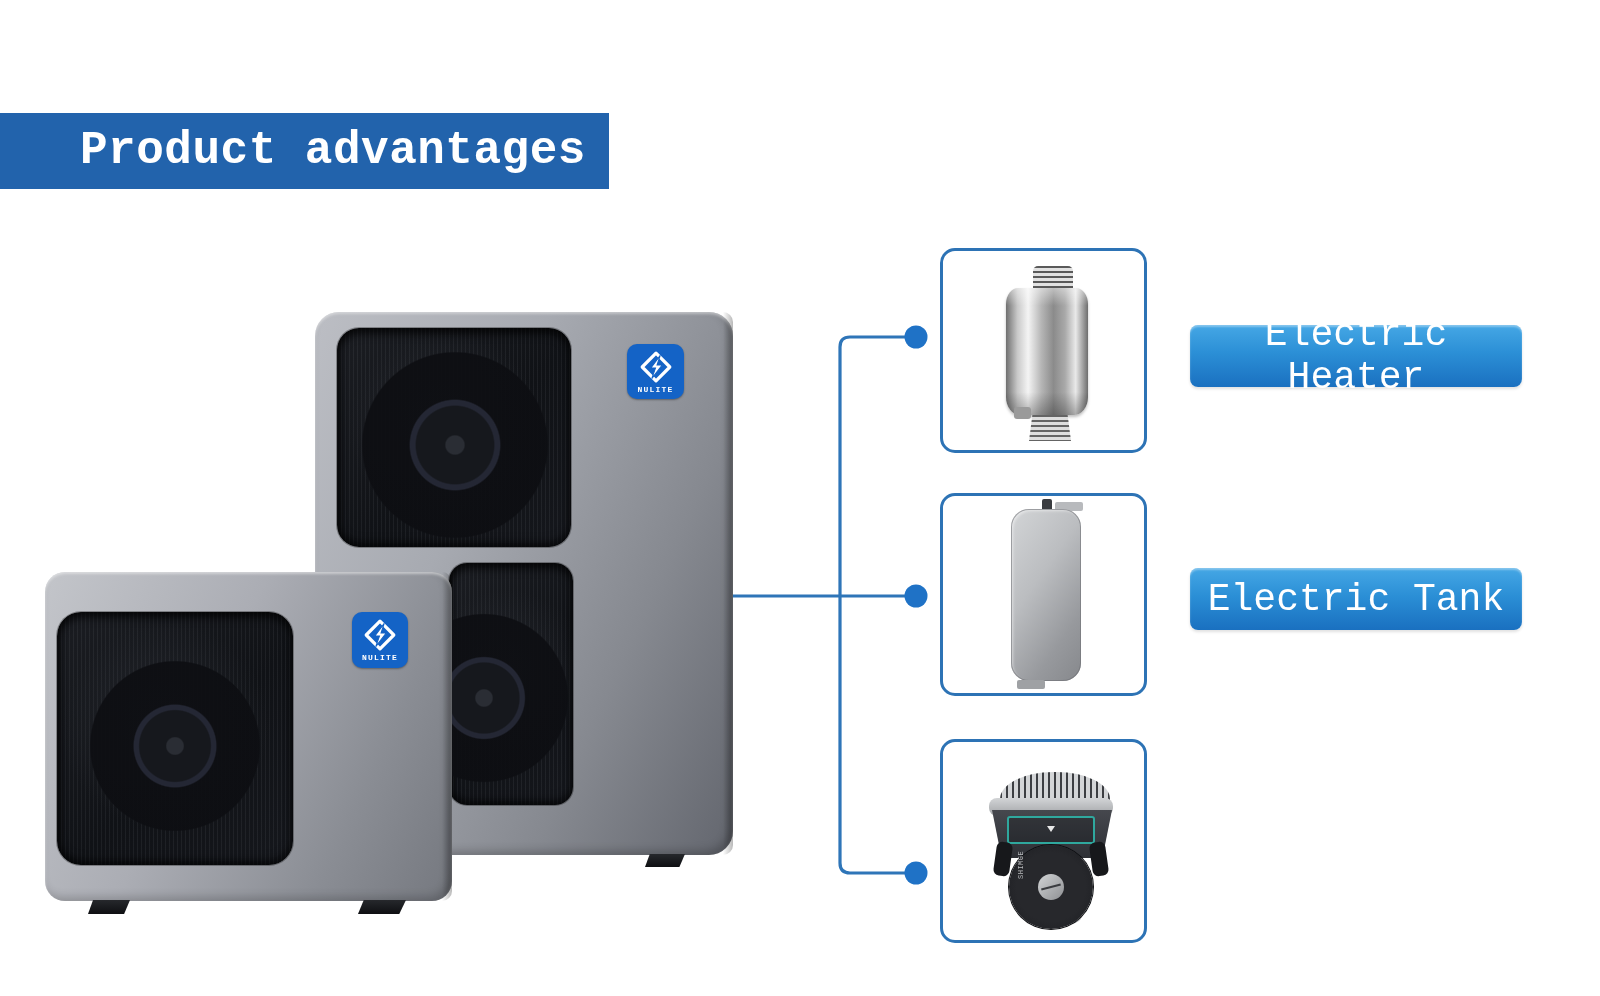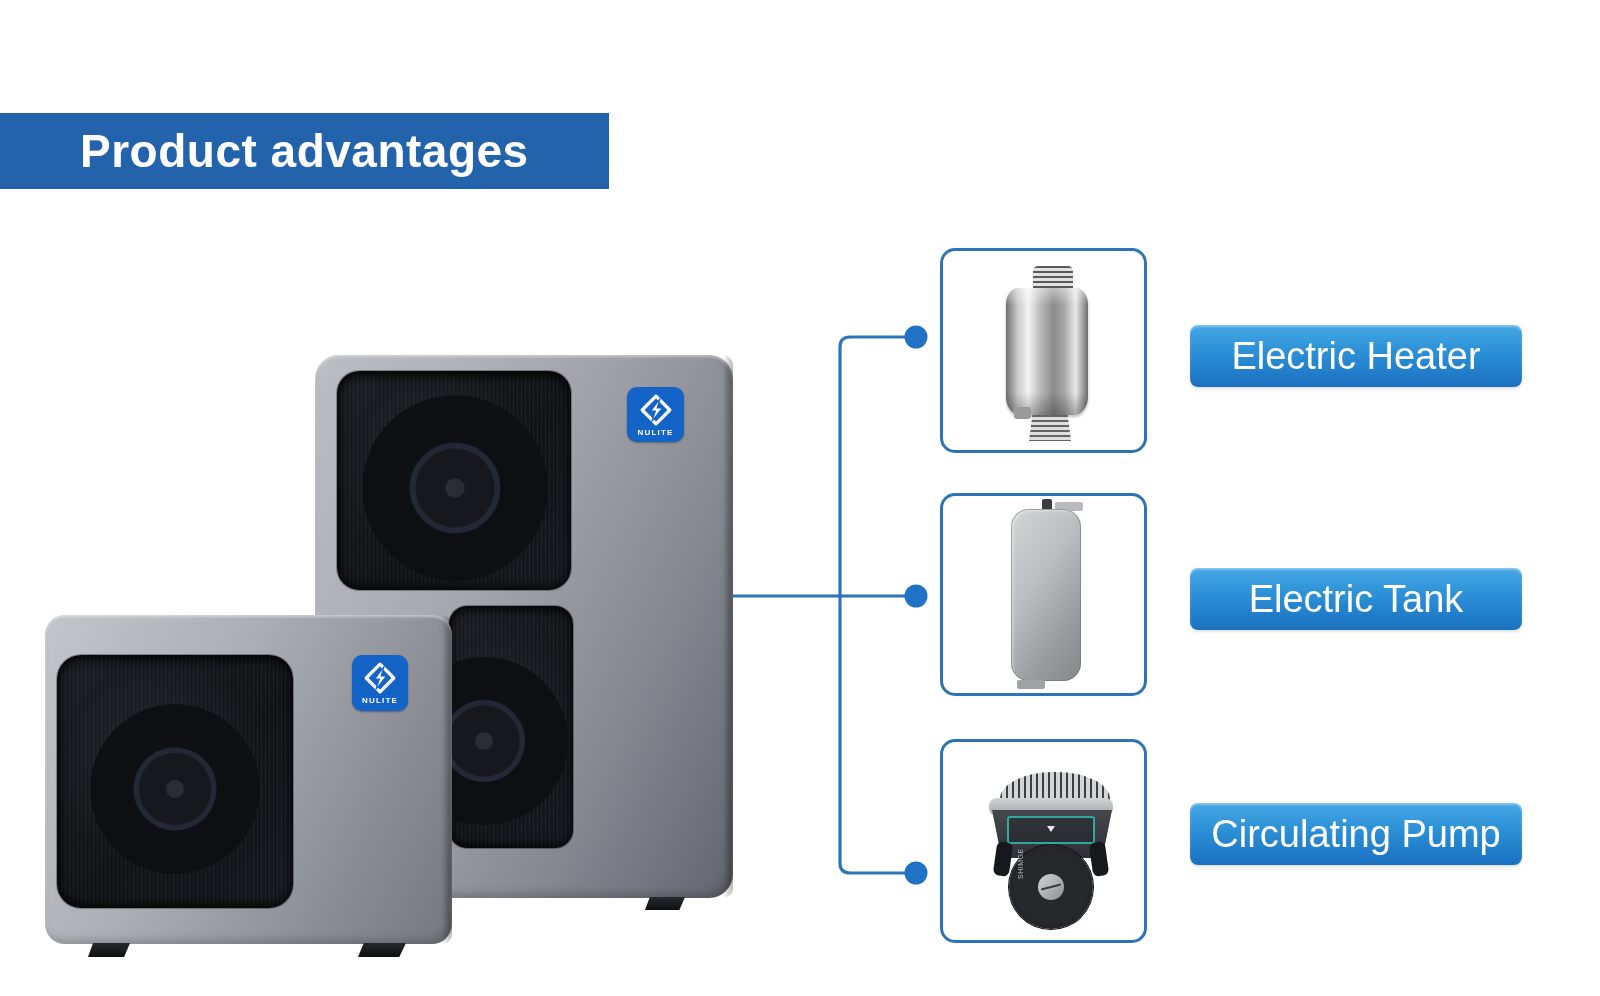--- a/index.html
+++ b/index.html
@@ -1,30 +1,30 @@
 <!DOCTYPE html>
 <html><head>
 <meta charset="utf-8">
 <style>
   html,body{margin:0;padding:0;background:#ffffff;}
   .stage{
     position:relative; width:1600px; height:996px; overflow:hidden;
-    background:#ffffff; font-family:Liberation Sans, sans-serif;
+    background:#ffffff; font-family:Liberation Mono, monospace;
   }
   
   .banner{
     position:absolute; left:0; top:113px; width:609px; height:76px;
     background:#2263ac; color:#ffffff;
     font-size:46px; font-weight:bold; line-height:76px;
     padding-left:80px; box-sizing:border-box; letter-spacing:.5px;
   }
   
   .connector-svg{position:absolute; left:0; top:0; width:1600px; height:996px; z-index:1;}
   
-  .unit{position:absolute; z-index:2;margin-top:43px;}
+  .unit{position:absolute; z-index:2;}
   .unit-large{
     left:315px; top:312px; width:418px; height:543px; border-radius:24px;
     background:linear-gradient(115deg,#bcbec4 0%,#a7aab1 35%,#868990 70%,#63666e 100%);
     box-shadow: inset 0 2px 3px rgba(255,255,255,.45), inset -4px -4px 10px rgba(0,0,0,.22);
   }
   .unit-small{
     left:45px; top:572px; width:407px; height:329px; border-radius:20px; z-index:3;
     background:linear-gradient(115deg,#c3c5ca 0%,#abadb4 40%,#8a8d94 75%,#75787f 100%);
     box-shadow: inset 0 2px 3px rgba(255,255,255,.5), inset -4px -4px 10px rgba(0,0,0,.2);
   }
@@ -155,21 +155,21 @@
   .pump-hub:after{
     content:""; position:absolute; left:3px; top:12px; width:20px; height:2px;
     background:#3a3c40; transform:rotate(-15deg);
   }
   
   .clabel{
     position:absolute; left:1190px; width:332px; height:62px; border-radius:8px; z-index:4;
     background:linear-gradient(180deg,#45a7e5 0%,#2b8fd6 45%,#1a70c0 100%);
     box-shadow: inset 0 2px 2px rgba(255,255,255,.35), 0 2px 3px rgba(0,0,0,.12);
     color:#ffffff; font-size:38px;
-    display:flex; align-items:center; justify-content:center;
+    display:flex; align-items:center; justify-content:center;text-align:center;
   }
   .clabel1{top:325px;} .clabel2{top:568px;} .clabel3{top:803px;}
 </style>
 </head>
 <body>
 
 <div class="stage">
 
   <div class="banner">
     <span>Product advantages</span>
@@ -245,17 +245,14 @@
       <div class="pump-hub"></div>
     </div>
   </div>
 
   <div class="clabel clabel1">
     <span>Electric Heater</span>
   </div>
   <div class="clabel clabel2">
     <span>Electric Tank</span>
   </div>
-  <div class="clabel clabel3">
-    <span>Circulating Pump</span>
-  </div>
 
 </div>
 
 </body></html>

